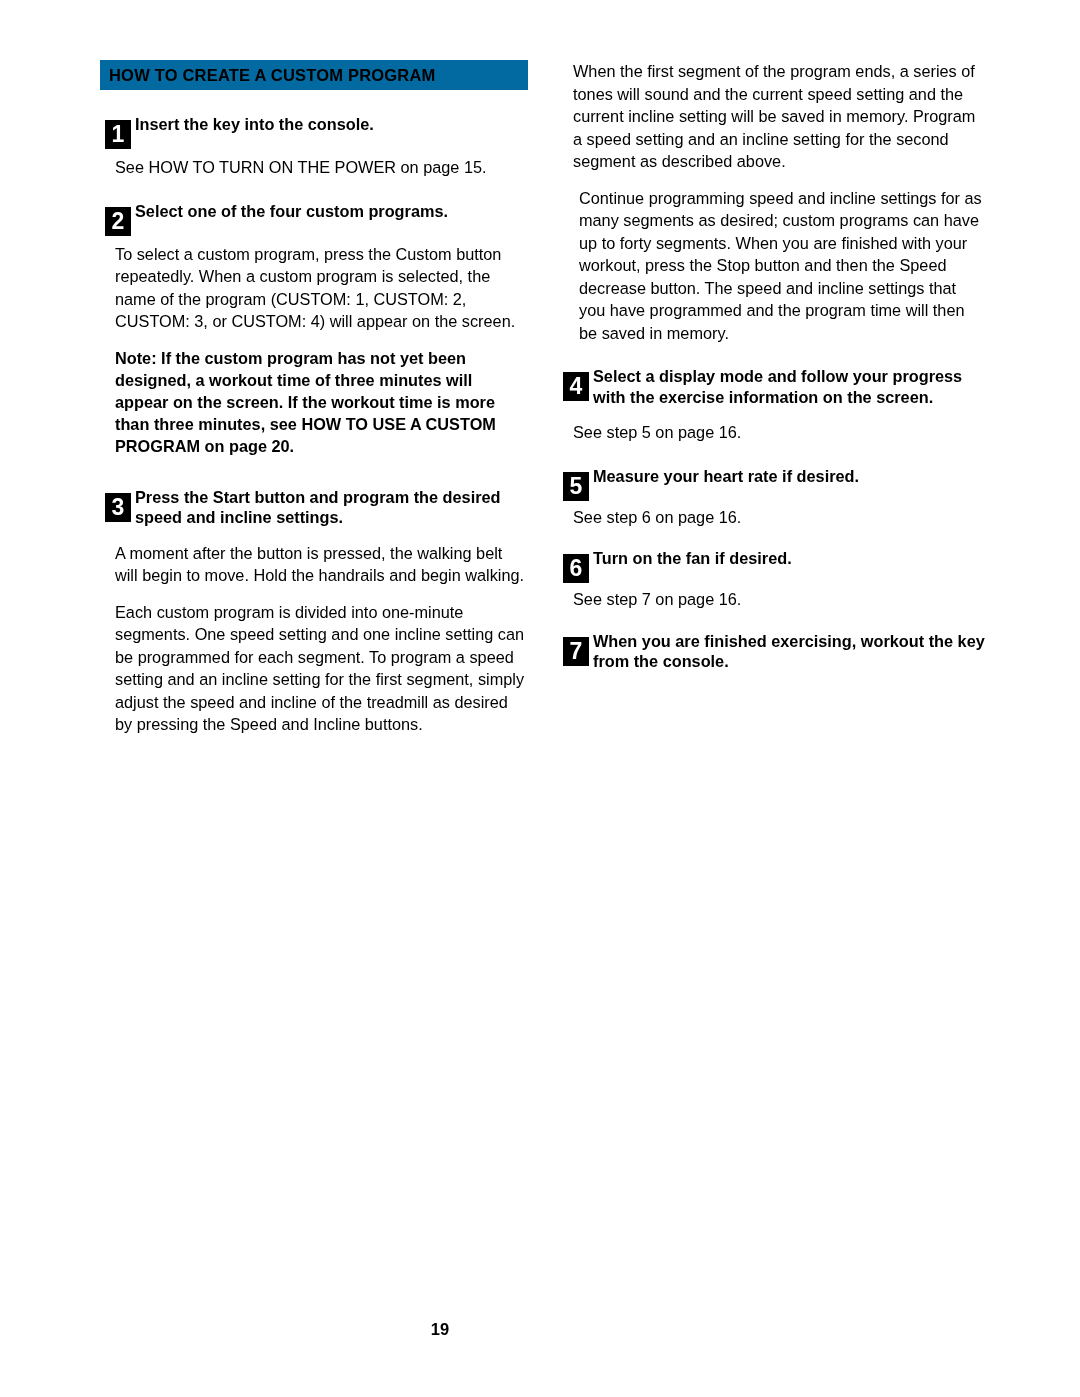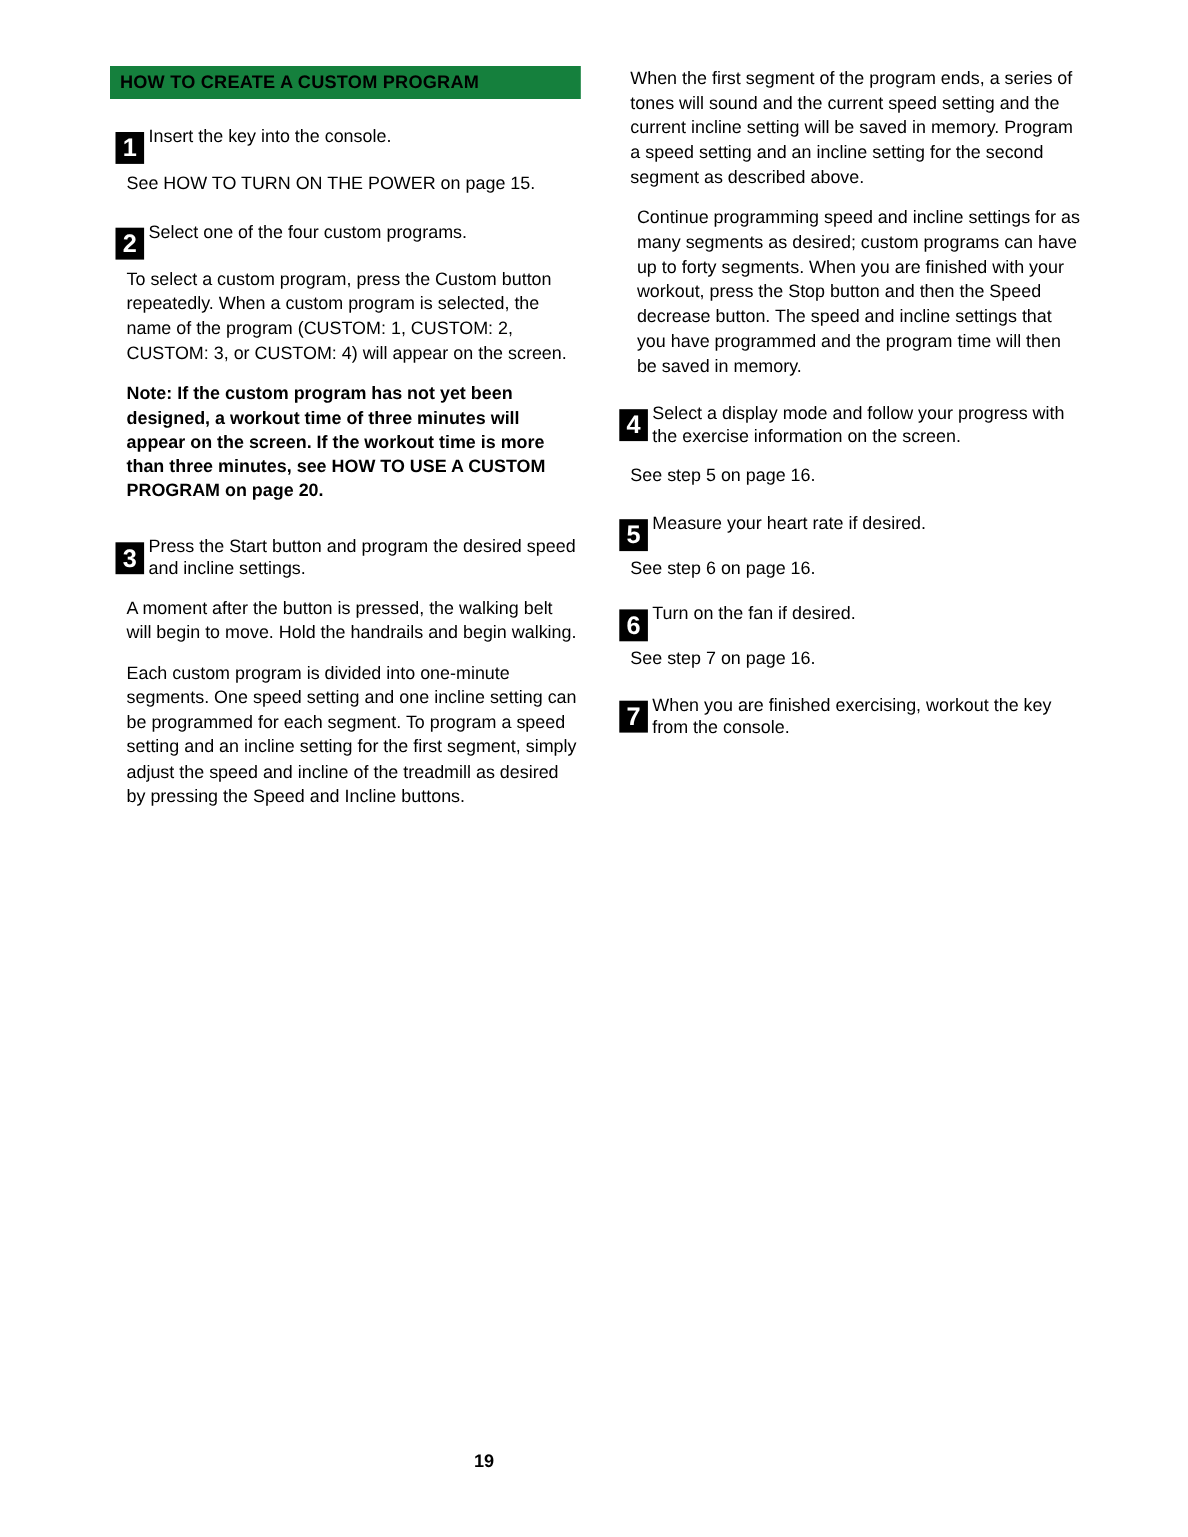--- a/index.html
+++ b/index.html
@@ -27,21 +27,21 @@
   .col {
     position: absolute;
     top: 60px;
     width: 428px;
   }
   .col-left  { left: 100px; }
   .col-right { left: 558px; }
 
   
   .section-bar {
-    background: #15803d;
+    background: #0369a1;
     height: 30px;
     line-height: 30px;
     padding-left: 9px;
     box-sizing: border-box;
     width: 428px;
     margin-bottom: 22px;
   }
   .section-bar-title {
     font-size: 16.5px;
     font-weight: bold;
@@ -64,21 +64,21 @@
     color: #ffffff;
     font-size: 23px;
     font-weight: bold;
     text-align: center;
     line-height: 29px;
     font-family: "Liberation Sans", sans-serif;
   }
   .step-title {
     margin-left: 35px;
     font-size: 16.3px;
-    font-weight: normal;
+    font-weight: bold;
     line-height: 20.5px;
     padding-top: 2px;
   }
 
   
   .para {
     margin-left: 15px;
     font-size: 16.3px;
     line-height: 22.5px;
     margin-top: 14px;

